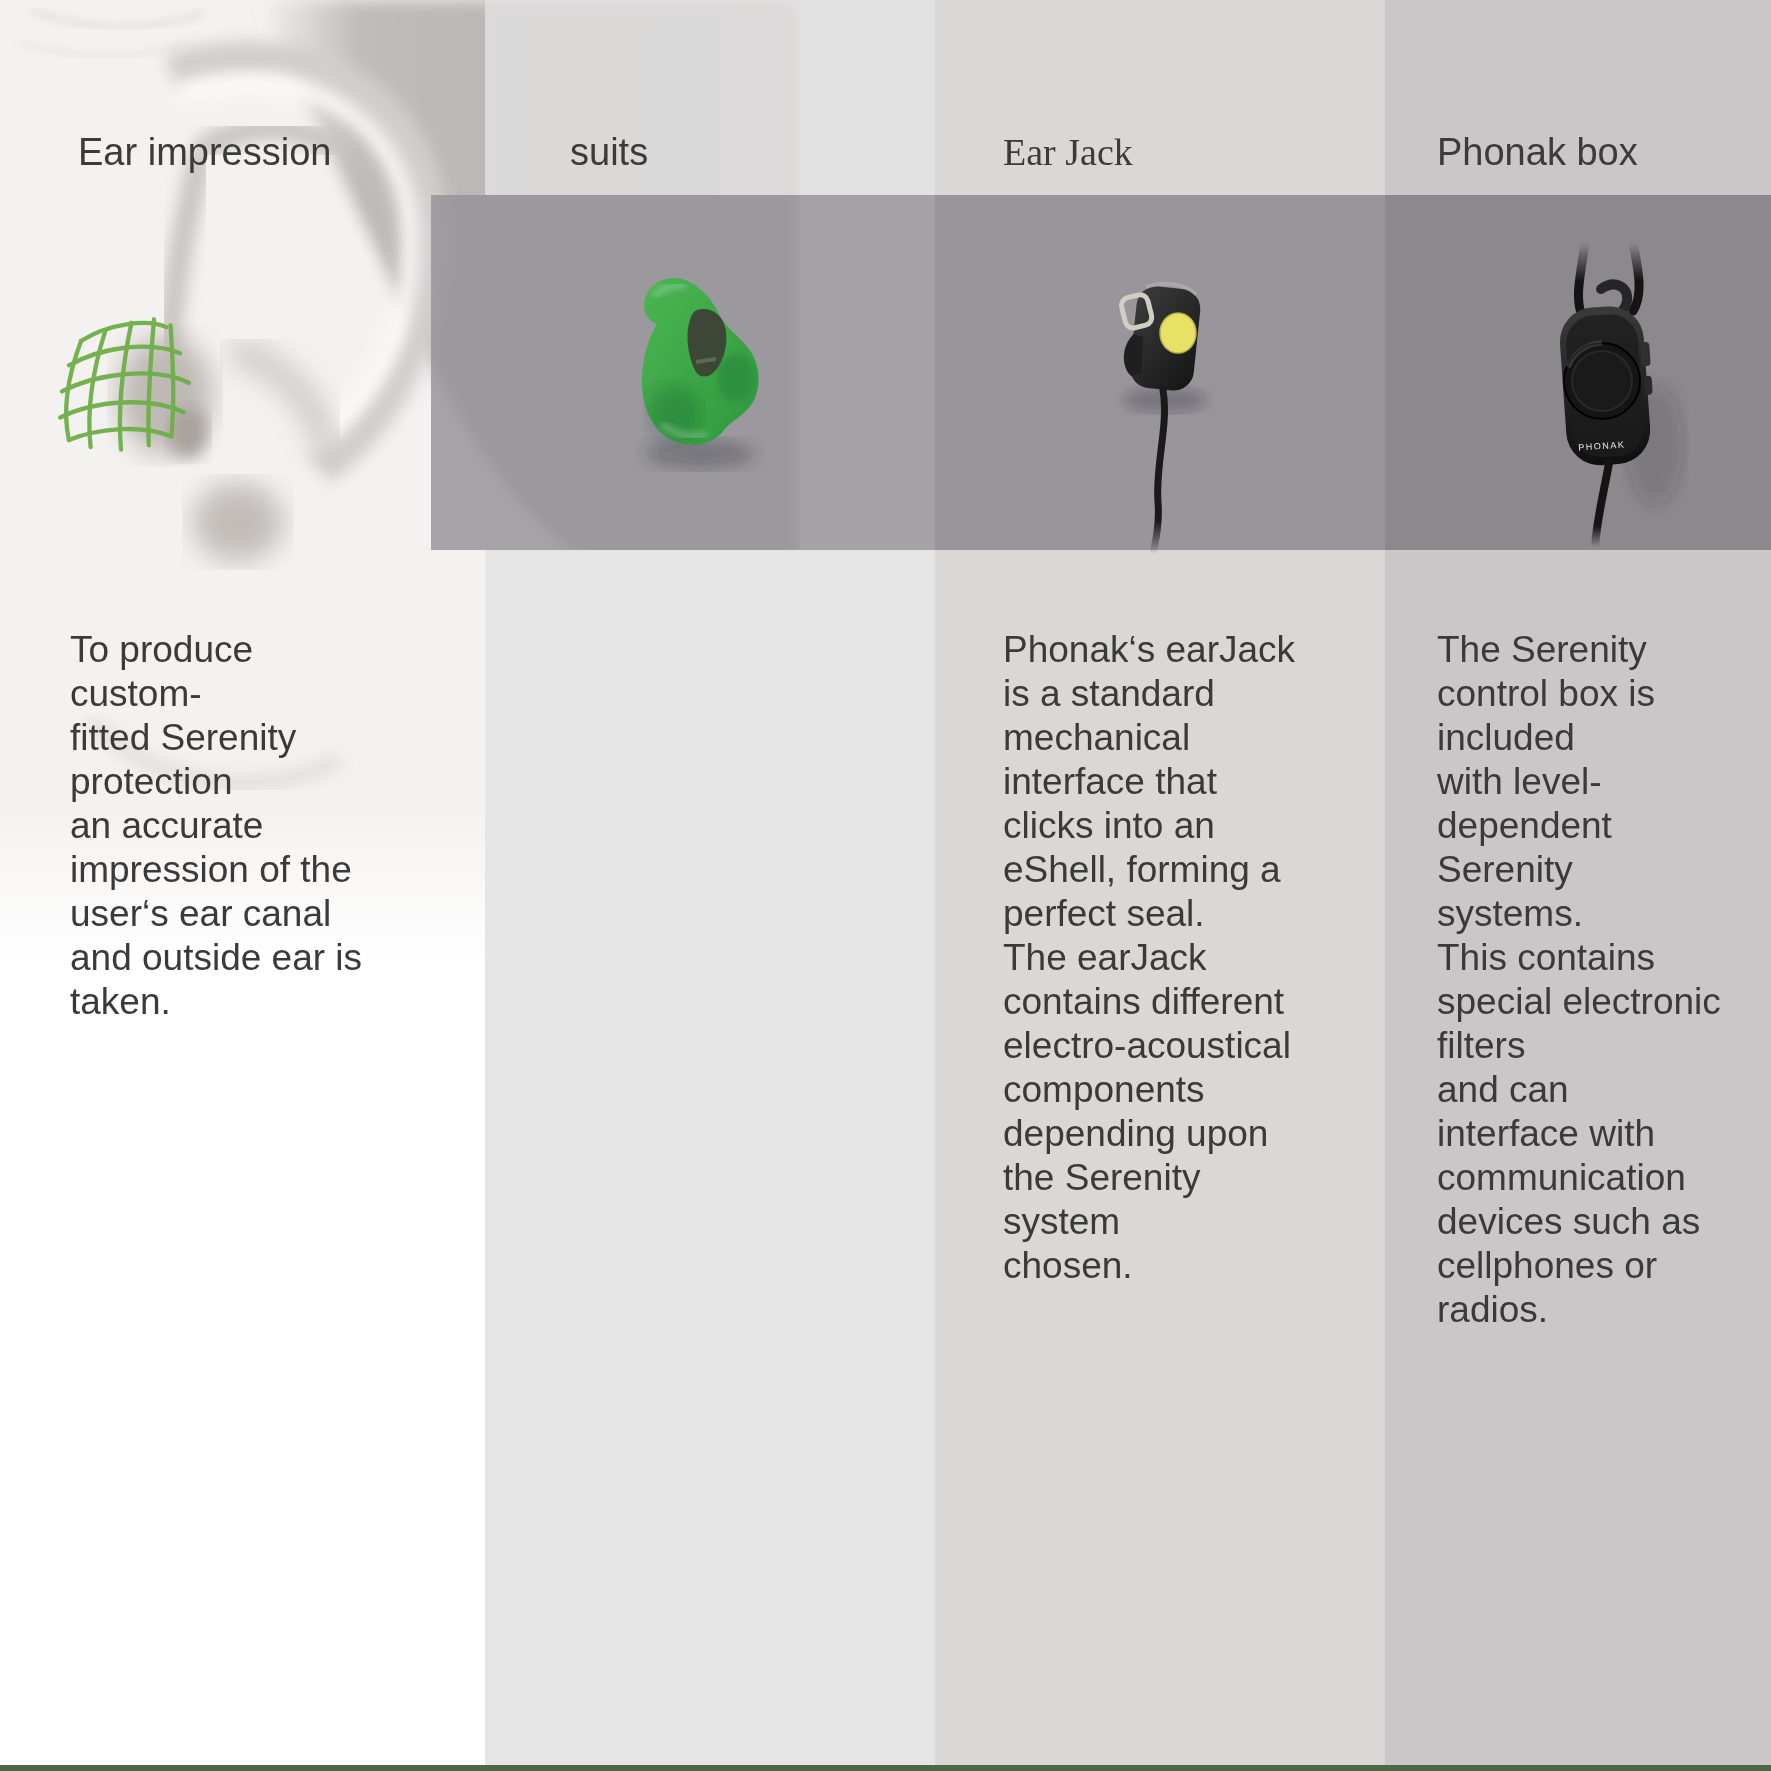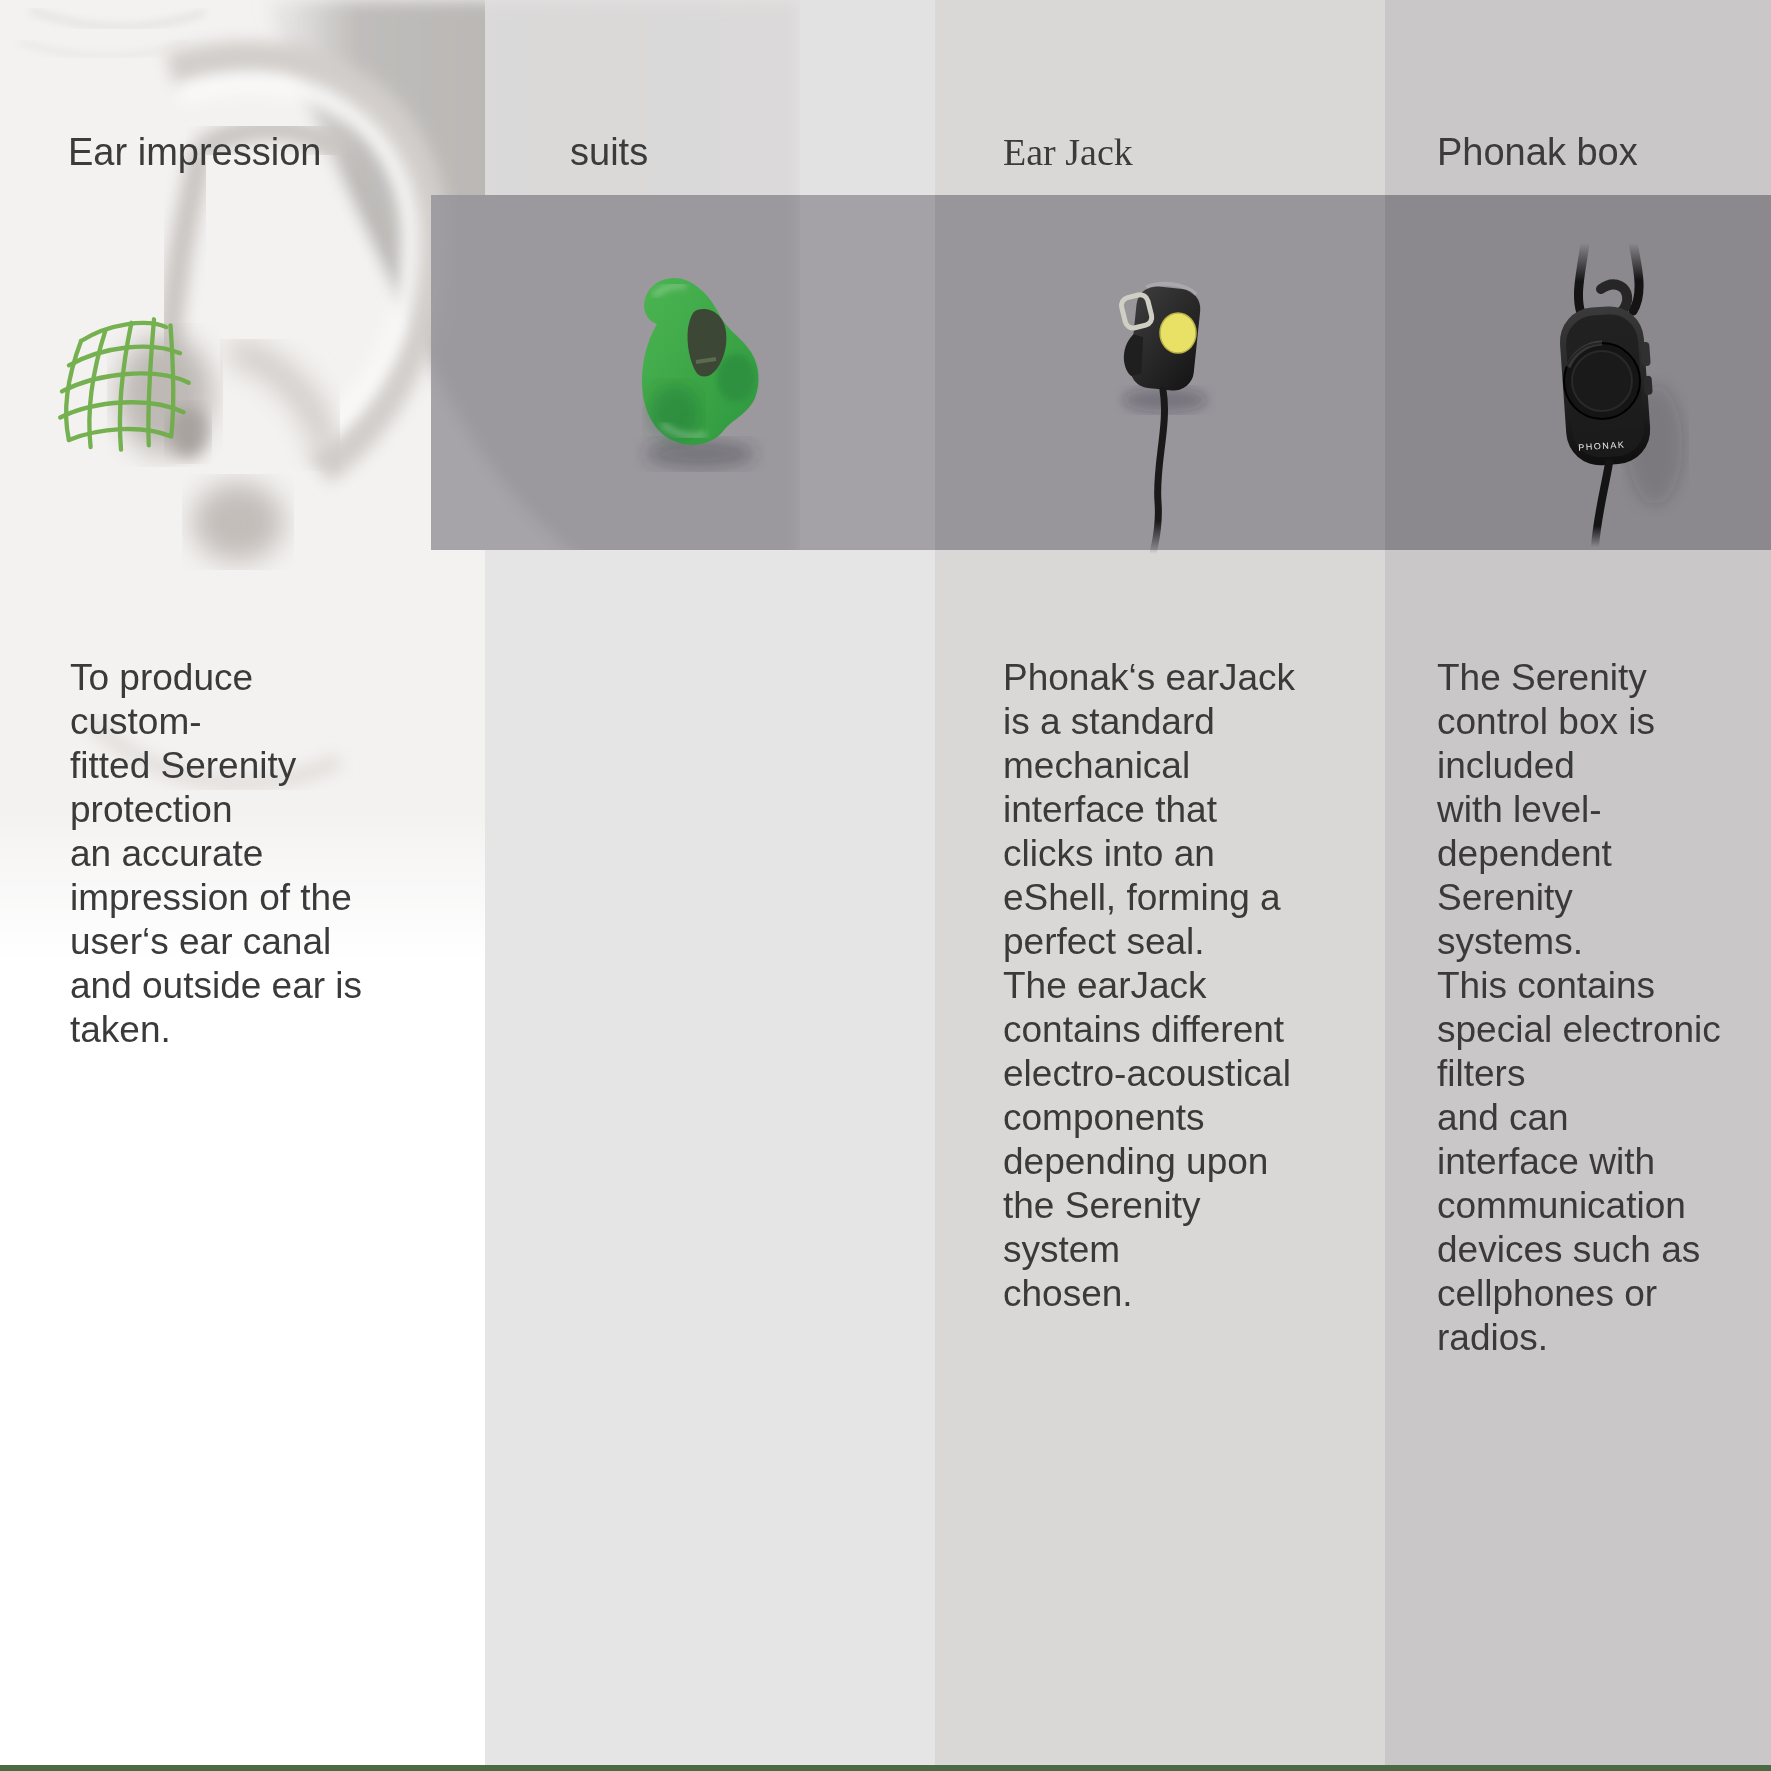--- a/index.html
+++ b/index.html
@@ -24,22 +24,22 @@
   .ovl-band3{left:935px;top:195px;width:450px;height:355px;background:#98959b;}
   .ovl-band4{left:1385px;top:195px;width:386px;height:355px;background:#8b888e;}
   .ovl-body2{left:485px;top:550px;width:450px;height:410px;background:#e6e5e5;}
   
   .mesh{left:42px;top:308px;width:158px;height:152px;}
   .eshell{left:612px;top:272px;width:170px;height:210px;}
   .earjack{left:1115px;top:280px;width:120px;height:290px;}
   .controlbox{left:1505px;top:195px;width:200px;height:370px;}
   
   .hdr{top:132px;font-size:38px;line-height:40px;font-weight:400;color:#3b3b3b;white-space:nowrap;}
-  .hdr1{left:68px;} .hdr2{left:570px;} .hdr3{left:1003px;font-family:Liberation Serif, serif;} .hdr4{left:1437px;}
-  .body-text{top:656px;font-size:37px;line-height:44px;font-weight:400;color:#3a3a3a;white-space:pre-line;}
+  .hdr1{left:78px;} .hdr2{left:570px;} .hdr3{left:1003px;font-family:Liberation Serif, serif;} .hdr4{left:1437px;}
+  .body-text{top:628px;font-size:37px;line-height:44px;font-weight:400;color:#3a3a3a;white-space:pre-line;}
   .bt1{left:70px;width:400px;} .bt2{left:568px;width:370px;} .bt3{left:1003px;width:380px;} .bt4{left:1437px;width:330px;}
   .footer-bar{left:0;top:1765px;width:1771px;height:6px;background:var(--footer-green);}
 </style>
 </head>
 <body>
 
 <div class="canvas">
 
   <div class="abs col-bg2"></div>
   <div class="abs col-bg3"></div>

